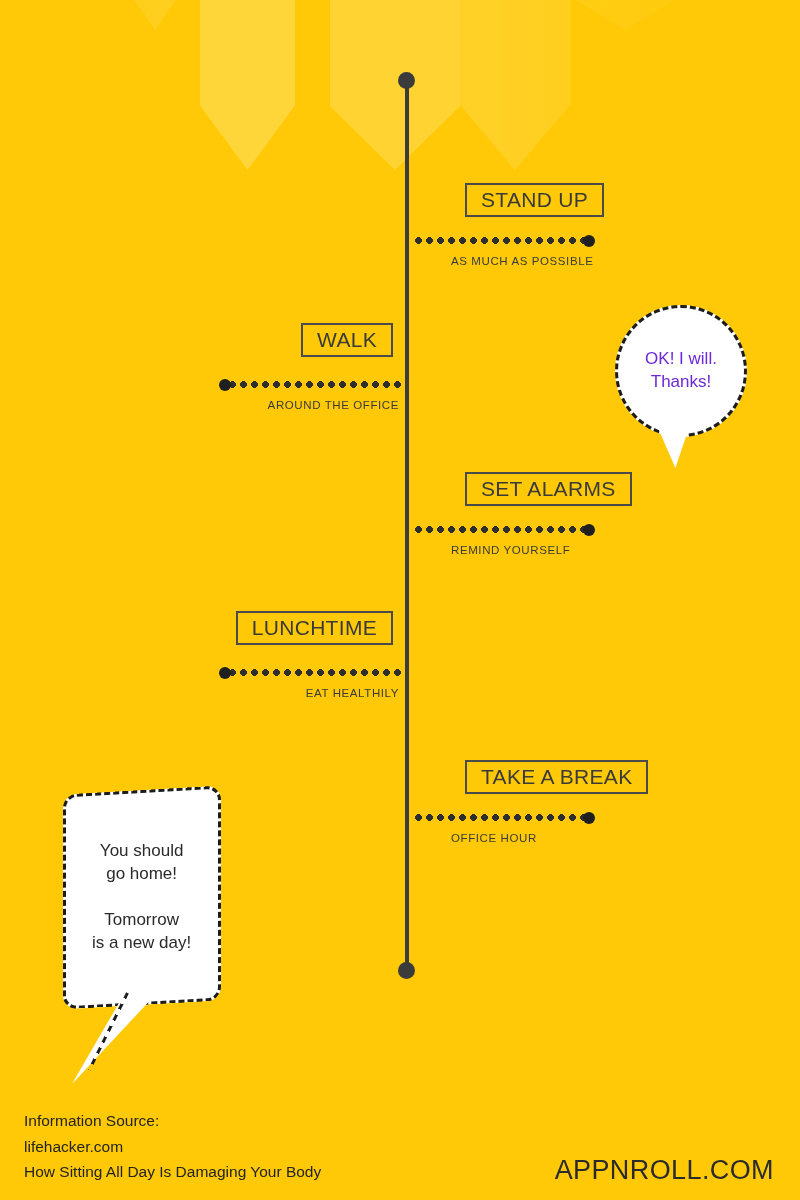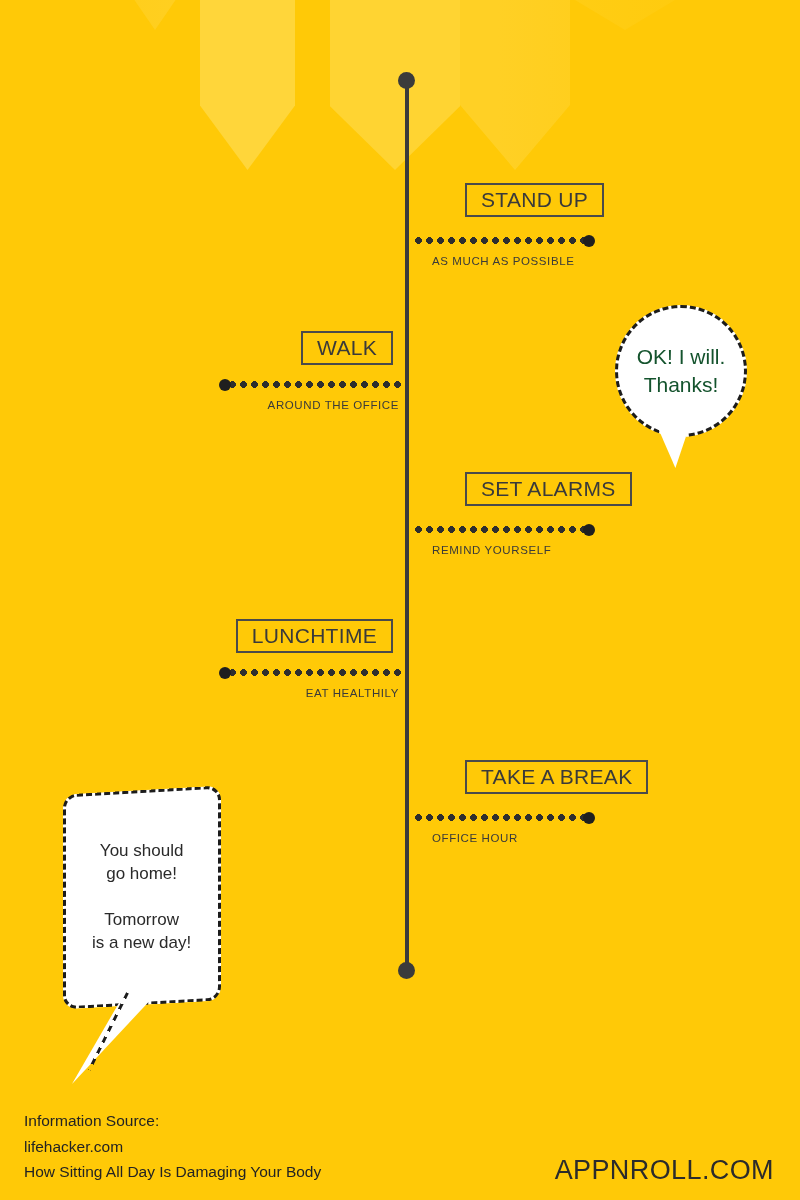--- a/index.html
+++ b/index.html
@@ -42,34 +42,34 @@
   }
   .item .enddot{position:absolute;width:12px;height:12px;border-radius:50%;background:#1F1F1F;}
   .item .caption{
     position:absolute;font-size:11.5px;letter-spacing:.6px;color:#3A3A3A;white-space:nowrap;
   }
 
   
   .item.right .label-box{left:20px;bottom:20px;margin-left:40px;}
   .item.right .dotline{left:8px;top:0px;width:176px;}
   .item.right .enddot{left:178px;top:-2px;}
-  .item.right .caption{left:27px;top:18px;}
+  .item.right .caption{left:46px;top:18px;}
 
   
-  .item.left .label-box{right:14px;bottom:16px;}
+  .item.left .label-box{right:14px;bottom:24px;}
   .item.left .dotline{right:4px;top:0px;width:176px;}
   .item.left .enddot{right:176px;top:-2px;}
   .item.left .caption{right:8px;top:18px;}
 
   
   .bubble-round{
     position:absolute;left:615px;top:305px;width:132px;height:132px;
     background:#fff;border:3px dashed #1C1C1C;border-radius:50%;
     display:flex;align-items:center;justify-content:center;text-align:center;
-    font-size:21px;color:#14532d;line-height:1.35;box-sizing:border-box;
+    font-size:17px;color:#6d28d9;line-height:1.35;box-sizing:border-box;
   }
   .bubble-round .tail{
     position:absolute;left:40px;bottom:-34px;width:30px;height:40px;
     background:#fff;clip-path:polygon(0 0,100% 6%,58% 100%);
   }
   .bubble-quad{
     position:absolute;left:63px;top:790px;width:158px;height:215px;
     background:#fff;color:#2A2A2A;font-size:17px;line-height:1.35;text-align:center;
     border:3px dashed #1C1C1C;border-radius:14px;box-sizing:border-box;
     display:flex;align-items:center;justify-content:center;

